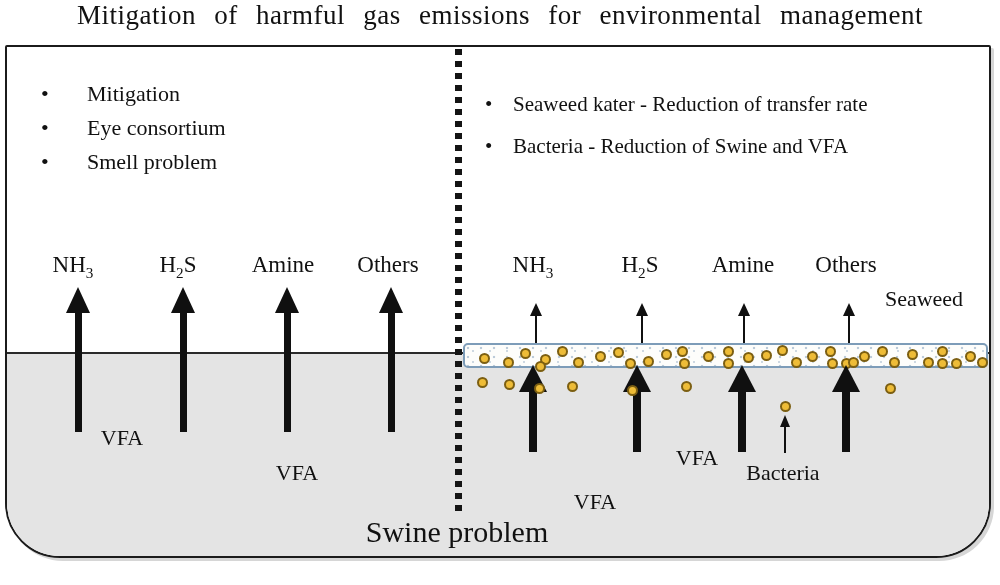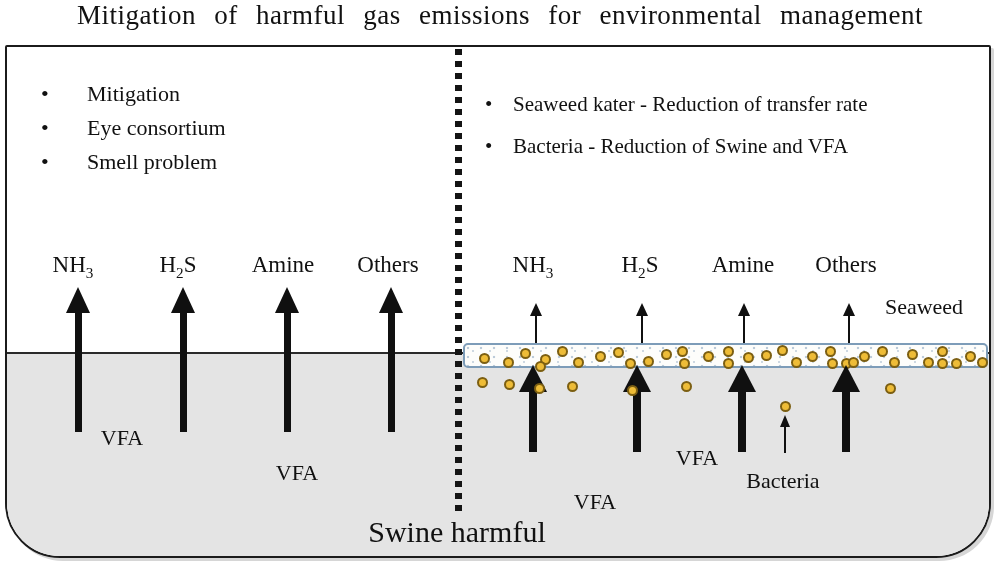--- a/index.html
+++ b/index.html
@@ -39,21 +39,21 @@
 
   .band{position:absolute;left:456px;right:1px;top:296px;height:21px;
         border:2px solid #7d9cb8;border-radius:5px;background-color:#fdfdfb;
         background-image:radial-gradient(circle at 3px 3px,#bccbd9 1.3px,transparent 1.6px),
                          radial-gradient(circle at 8px 6px,#cdd8e2 1.1px,transparent 1.4px);
         background-size:13px 9px,17px 11px;}
   .dot{position:absolute;width:11px;height:11px;border-radius:50%;box-sizing:border-box;
        background:#eebc37;border:2px solid #7c5f12;}
 
   .vfa{position:absolute;width:70px;text-align:center;font-size:22px;}
-  .caption{position:absolute;text-align:center;font-size:22px;line-height:27px;margin-top:8px;}
+  .caption{position:absolute;text-align:center;font-size:22px;line-height:27px;}
   .swine{position:absolute;left:150px;top:468px;width:600px;text-align:center;font-size:30px;}
 </style>
 </head>
 <body>
 
 <div class="stage">
 
   <div class="title">Mitigation of harmful gas emissions for environmental management</div>
 
   <div class="tank">
@@ -198,21 +198,21 @@
         <div class="as" style="width:2px;"></div>
       </div>
     <div class="caption" style="left:696px;top:412px;width:160px;font-size:22px;">
       <div>Bacteria</div>
     </div>
 
     <div class="caption" style="left:855px;top:238px;width:124px;">
       <div>Seaweed</div>
     </div>
 
-    <div class="swine">Swine harmful</div>
+    <div class="swine">Swine problem</div>
 
   <span class="dot" style="left: 470px; top: 330px;"></span>
       <span class="dot" style="left: 497px; top: 332px;"></span>
       <span class="dot" style="left: 527px; top: 336px;"></span>
       <span class="dot" style="left: 560px; top: 334px;"></span>
       <span class="dot" style="left: 620px; top: 338px;"></span>
       <span class="dot" style="left: 674px; top: 334px;"></span>
       <span class="dot" style="left: 878px; top: 336px;"></span>
     </div>
 </div>

